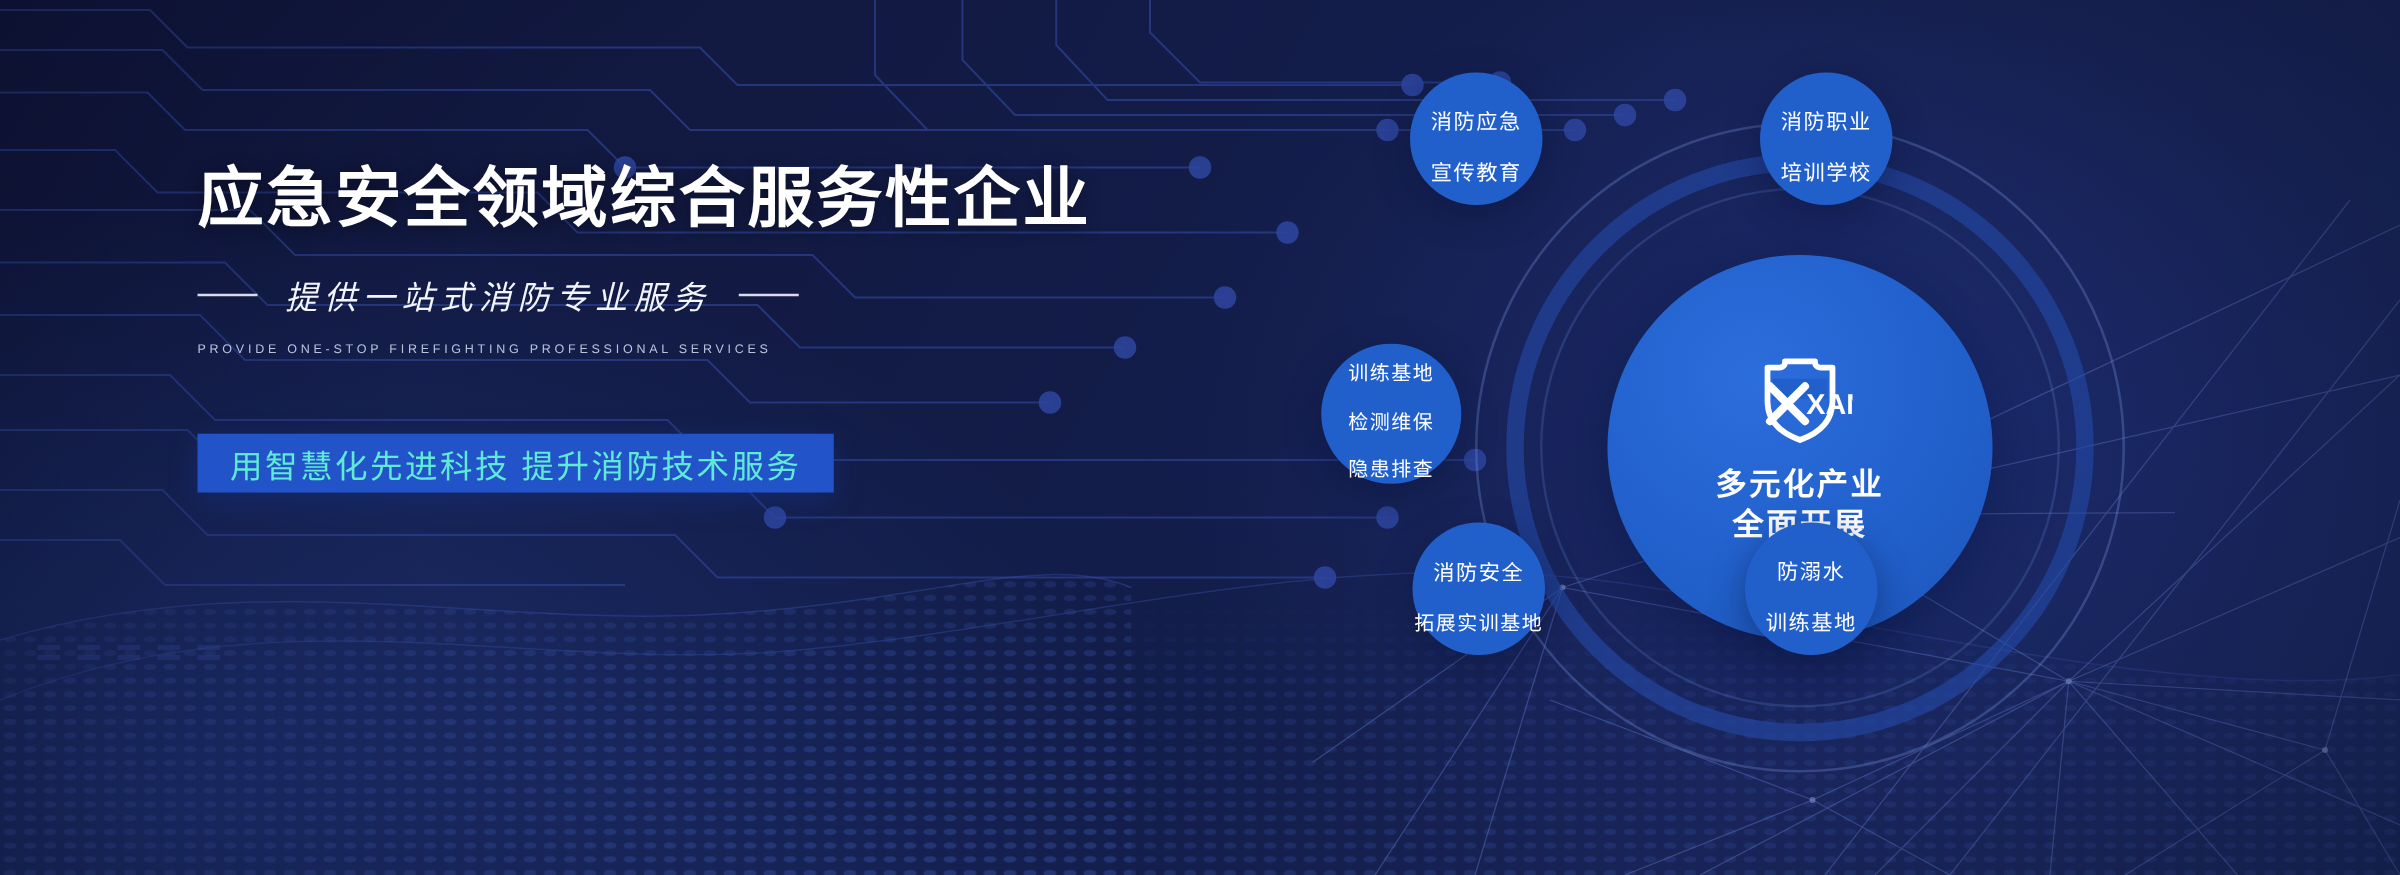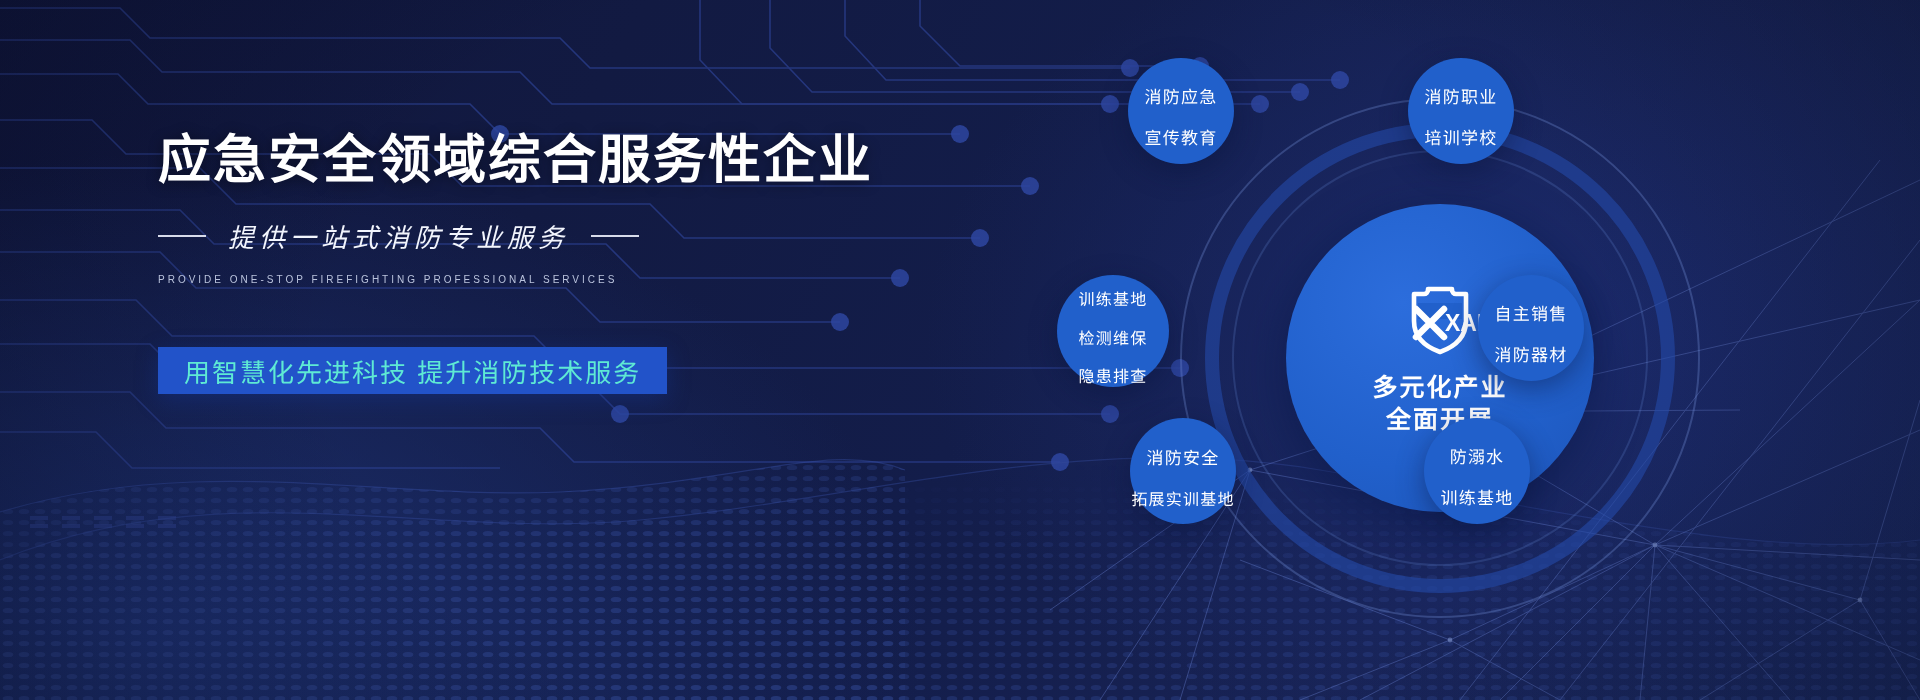--- a/index.html
+++ b/index.html
@@ -115,21 +115,21 @@
   .center-text{
     font-size:25px; line-height:1.28; letter-spacing:2px; font-weight:700;
   }
 
   
   .n-top-left   { left:28px;  top:18px;  }
   .n-top-right  { left:308px; top:18px;  }
   .n-left       { left:-43px; top:235px; width:112px; height:112px; }
   .n-right      { left:378px; top:235px; }
   .n-bot-left   { left:30px;  top:378px; }
-  .n-bot-right  { left:324px; top:378px; }
+  .n-bot-right  { left:296px; top:378px; }
 
   .n-bot-left .lbl2, .n-left .lbl1, .n-left .lbl2, .n-left .lbl3 { font-size:16px; }
 </style>
 </head>
 <body>
 
 <div class="banner">
 
   <div class="bg-layer">
     <svg viewBox="0 0 1920 700" preserveAspectRatio="none">
@@ -293,24 +293,20 @@
       <span class="lbl1">消防职业</span>
       <span class="lbl2">培训学校</span>
     </div>
 
     <div class="node node-sat three n-left">
       <span class="lbl1">训练基地</span>
       <span class="lbl2">检测维保</span>
       <span class="lbl3">隐患排查</span>
     </div>
 
-    <div class="node node-sat n-right">
-      <span class="lbl1">自主销售</span>
-      <span class="lbl2">消防器材</span>
-    </div>
 
     <div class="node node-sat n-bot-left">
       <span class="lbl1">消防安全</span>
       <span class="lbl2">拓展实训基地</span>
     </div>
 
     <div class="node node-sat n-bot-right">
       <span class="lbl1">防溺水</span>
       <span class="lbl2">训练基地</span>
     </div>

